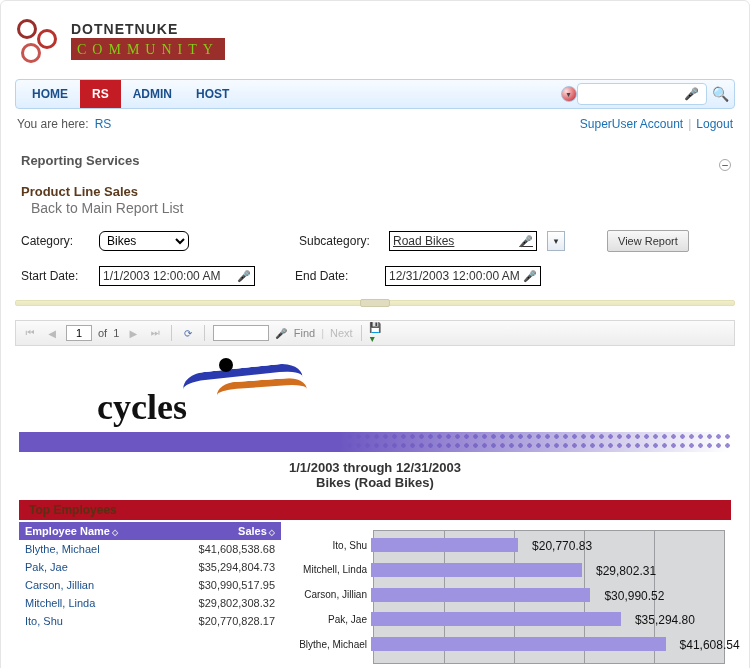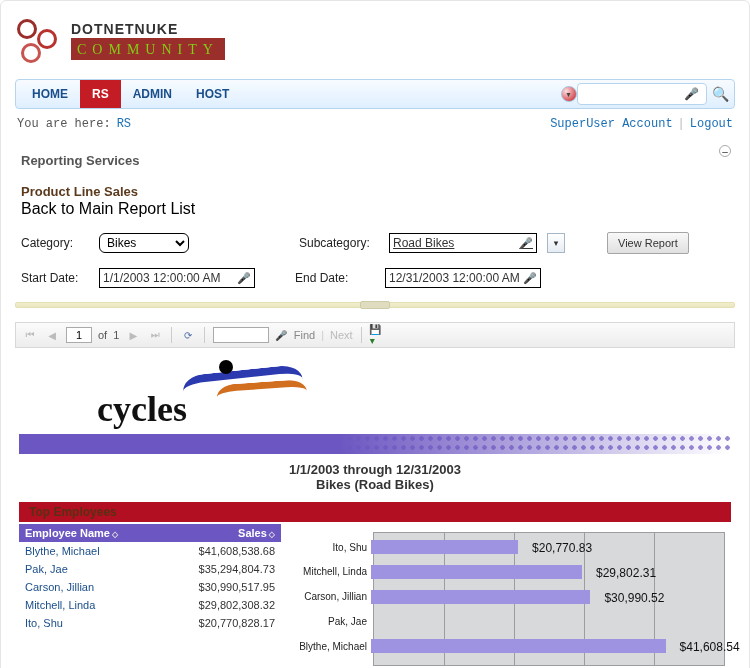--- a/index.html
+++ b/index.html
@@ -14,29 +14,29 @@
   .logo-text-wrap { display:flex; flex-direction:column; }
   .logo-dotnet { font-weight:bold; letter-spacing:1px; font-size:14px; color:#333; border-bottom:2px solid #9a2e2a; padding-bottom:1px;}
   .logo-community { background:#9a2e2a; color:#84cc16; letter-spacing:6px; font-size:14px; padding:2px 6px; font-family:serif;}
   .nav-bar { display:flex; align-items:center; background:linear-gradient(#f7fbff,#dfefff); border:1px solid #b5d5ef; border-radius:4px; height:30px; padding:0 4px;}
   .nav-item { padding:0 12px; height:100%; display:flex; align-items:center; font-weight:bold; color:#1a4e8a; font-size:12px; cursor:pointer;}
   .nav-item.active { background:#c41c24; color:#fff;}
   .nav-spacer{flex:1;}
   .search-box { display:flex; align-items:center; gap:4px; background:#fff; border:1px solid #b5d5ef; border-radius:4px; height:22px; padding:0 6px; margin-right:6px; width:130px;}
   .mic{font-size:12px; color:#333;}
   .maglass{font-size:14px; color:#c41c24; font-weight:bold; cursor:pointer;}
-  .breadcrumb-row { display:flex; align-items:center; padding:8px 2px 14px 2px; color:#555; font-size:12px;font-family:Liberation Mono, monospace;}
+  .breadcrumb-row { display:flex; align-items:center; padding:8px 2px 14px 2px; color:#555; font-size:12px;}
   .breadcrumb-row .bc-link{ color:#1a6fb5; margin-left:6px;}
   .breadcrumb-row .spacer{flex:1;}
   .acct-link{color:#1a6fb5; cursor:pointer;}
   .sep-pipe{color:#bbb; margin:0 5px;}
   .module-title{ font-weight:bold; font-size:13px; color:#555; margin:8px 0 16px 6px;}
   .collapse-icon{ float:right; font-size:10px; border:1px solid #aaa; border-radius:50%; width:12px; height:12px; display:flex; align-items:center; justify-content:center; cursor:pointer; margin-right:4px;}
   .report-title{ font-weight:bold; color:#5b3a1d; font-size:13px; margin:0 0 1px 6px;}
-  .back-link{ color:#000000; font-size:16px; margin-left:6px; cursor:pointer;}
+  .back-link{ color:#737373; font-size:14px; margin-left:16px; cursor:pointer;}
   .params-row{ display:flex; align-items:center; gap:10px; margin:14px 0 8px 6px;}
   .plabel{ width:68px; color:#222; font-size:12px;}
   .pselect{ border:1px solid #000; height:20px; font-size:12px; padding:1px 3px; background:#fff;}
   .cat-select{width:90px;border-radius:6px;}
   .sub-select{width:148px; display:flex; align-items:center; justify-content:space-between;text-decoration:underline;}
   .date-input{width:156px; display:flex; align-items:center; justify-content:space-between;}
   .drop-btn{ border:1px solid #a5b6c7; background:linear-gradient(#fff,#e6ecf3); width:18px; height:20px; display:inline-flex; align-items:center; justify-content:center; font-size:9px; cursor:pointer;}
   .view-report-btn{ border:1px solid #a5a5a5; background:linear-gradient(#f8f8f8,#e0e0e0); padding:4px 10px; font-size:11px; border-radius:2px; cursor:pointer; margin-left:8px;}
   .toolbar{ display:flex; align-items:center; gap:6px; background:linear-gradient(#fbfbfb,#ededed); border:1px solid #d8d8d8; height:26px; margin:14px 0 0 0; padding:0 6px; font-size:11px; color:#555;}
   .tbtn{ width:16px; height:16px; display:inline-flex; align-items:center; justify-content:center; color:#5372ab; cursor:pointer; font-size:10px;}
@@ -106,21 +106,21 @@
 
   <div class="breadcrumb-row">
     <span>You are here:</span>
     <span class="bc-link">RS</span>
     <span class="spacer"></span>
     <span class="acct-link">SuperUser Account</span>
     <span class="sep-pipe">|</span>
     <span class="acct-link">Logout</span>
   </div>
 
-  <div style="display:flex; align-items:flex-start;">
+  <div style="display:flex; align-items:center;">
     <div class="module-title">Reporting Services</div>
     <div style="flex:1"></div>
     <div class="collapse-icon">–</div>
   </div>
 
   <div class="report-title">Product Line Sales</div>
   <div class="back-link">Back to Main Report List</div>
 
   <div class="params-row">
     <span class="plabel">Category:</span>
@@ -251,20 +251,24 @@
           </div>
           <div class="bar-row" style="top: 55.6px;">
             <div class="bar-label">Carson, Jillian</div>
             <div class="bar-track">
               <div class="bar-fill" style="width: 61.981%;"></div>
               <div class="bar-val" style="left: calc(61.981% + 3px);">$30,990.52</div>
             </div>
           </div>
           <div class="bar-row" style="top: 80.4px;">
             <div class="bar-label">Pak, Jae</div>
+            <div class="bar-track">
+              <div class="bar-fill" style="width: 70.5896%;"></div>
+              <div class="bar-val" style="left: calc(70.5896% + 3px);">$35,294.80</div>
+            </div>
           </div>
           <div class="bar-row" style="top: 105.2px;">
             <div class="bar-label">Blythe, Michael</div>
             <div class="bar-track">
               <div class="bar-fill" style="width: 83.2171%;"></div>
               <div class="bar-val" style="left: calc(83.2171% + 3px);">$41,608.54</div>
             </div>
           </div>
         </div>
     </div>

